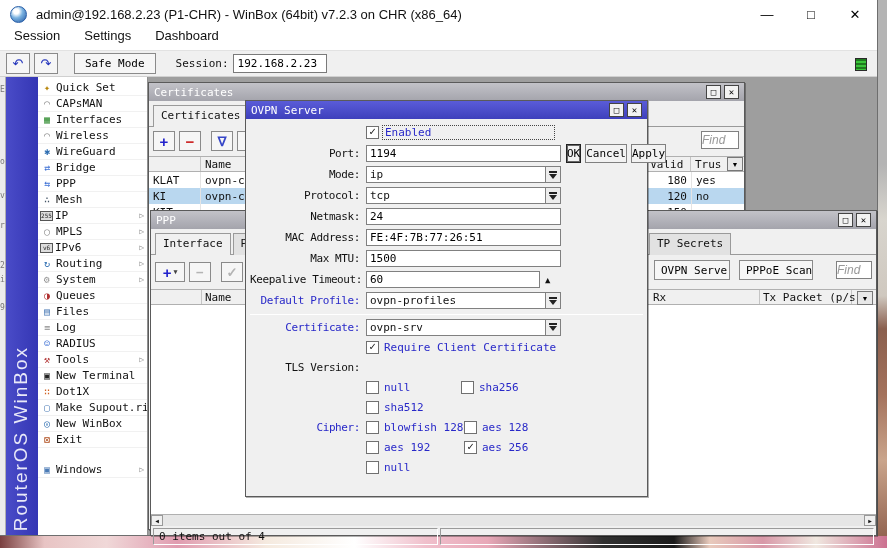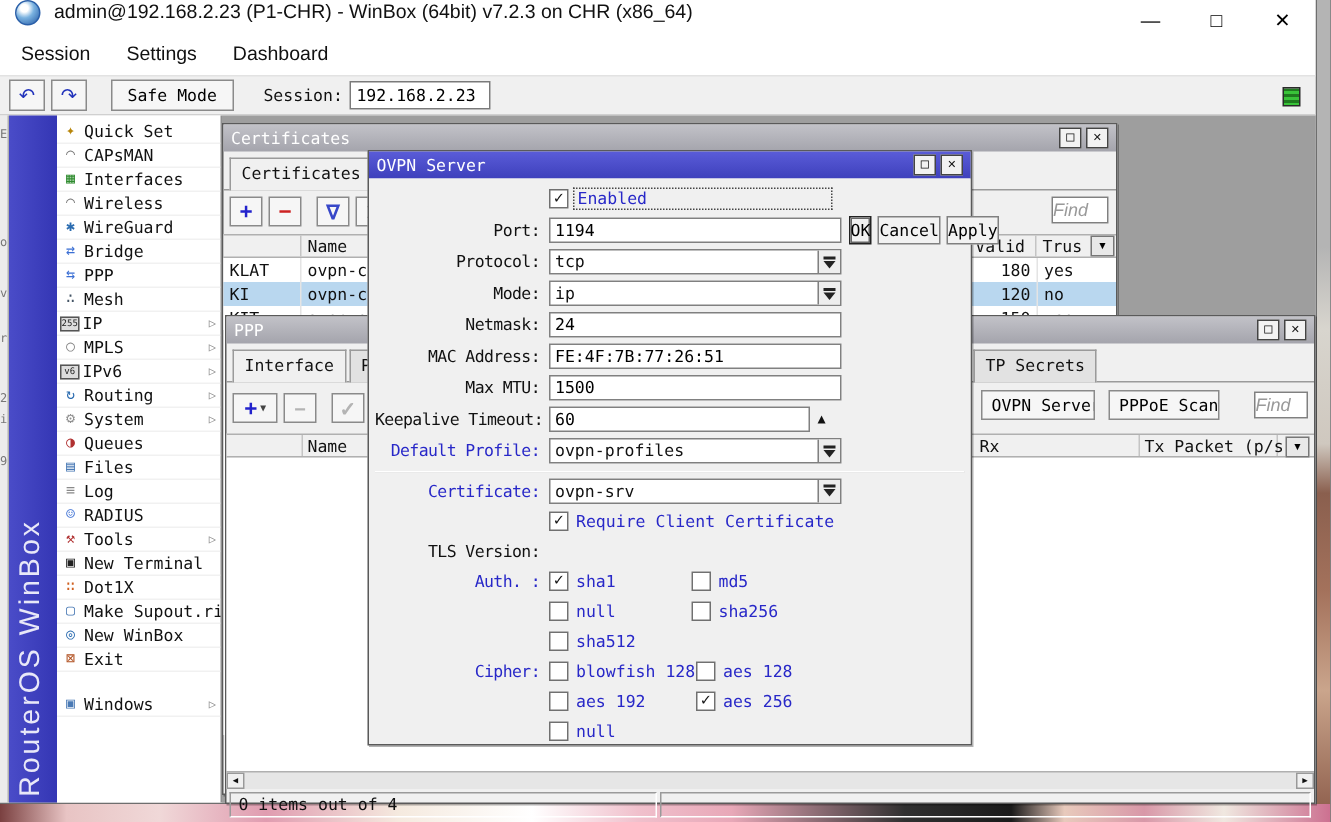--- a/index.html
+++ b/index.html
@@ -8,21 +8,21 @@
 
   
   .desktop-right { position:absolute; right:0; top:0; width:10px; height:548px;
     background:linear-gradient(180deg,#b4b4b4 0%,#b4b4b4 30%,#d8d5ce 40%,#cfc8bf 54%,#8a5f4e 60%,#a4725c 72%,#caa58c 84%,#8a5a48 100%); }
   .desktop-bottom { position:absolute; left:0; bottom:0; width:887px; height:12px;
     background:linear-gradient(90deg,#7a4040 0%,#e8c4c4 5%,#f0d8d8 12%,#e09cb0 20%,#f5eadf 30%,#ffffff 40%,#f0c0cc 48%,#e8a8b8 55%,#303030 68%,#1a1a1a 76%,#e8cabc 80%,#d898a8 86%,#f0e8e0 92%,#cc7090 100%); }
 
   
   .main-window { position:absolute; left:0; top:0; width:878px; height:536px; background:#f0f0f0;
     border-right:1px solid #6e6e6e; border-bottom:1px solid #6e6e6e; }
-  .titlebar { height:28px; background:#fff; display:flex; padding-left:10px;
+  .titlebar { height:28px; background:#fff; display:flex; align-items:center; padding-left:10px;
     font-family:"Liberation Sans", sans-serif; font-size:13px; }
   .logo { width:17px; height:17px; border-radius:50%; margin-right:9px; flex:none;
     background:radial-gradient(circle at 35% 30%, #ffffff 18%, #7ab2e0 45%, #2a5fa8 95%);
     border:1px solid #2a5fa8; }
   .title-text { flex:1; white-space:nowrap; overflow:hidden; }
   .winctl { width:44px; height:26px; display:flex; align-items:center; justify-content:center;
     font-size:13px; background:transparent; border:none; }
   .menubar { height:22px; background:#fff; display:flex; gap:24px; padding-left:14px; align-items:flex-start;
     font-family:"Liberation Sans", sans-serif; font-size:13px; }
   .menu-item { cursor:default; }
@@ -415,38 +415,38 @@
       <div class="drow">
         <div class="dlabel"></div>
         <span class="cb" data-checked="true"></span>
         <span class="focusbox blue">Enabled</span>
       </div>
       <div class="drow">
         <div class="dlabel">Port:</div>
         <input class="dinput" value="1194" style="">
       </div>
       <div class="drow">
+        <div class="dlabel">Mode:</div>
+        <div class="combo">
+            <span>ip</span>
+            <span class="ddbtn">
+              <i class="dd"></i>
+            </span>
+          </div>
+      </div>
+      <div class="drow">
         <div class="dlabel">Protocol:</div>
         <div class="combo">
             <span>tcp</span>
             <span class="ddbtn">
               <i class="dd"></i>
             </span>
           </div>
       </div>
       <div class="drow">
-        <div class="dlabel">Mode:</div>
-        <div class="combo">
-            <span>ip</span>
-            <span class="ddbtn">
-              <i class="dd"></i>
-            </span>
-          </div>
-      </div>
-      <div class="drow">
         <div class="dlabel">Netmask:</div>
         <input class="dinput" value="24" style="">
       </div>
       <div class="drow">
         <div class="dlabel">MAC Address:</div>
         <input class="dinput" value="FE:4F:7B:77:26:51" style="">
       </div>
       <div class="drow">
         <div class="dlabel">Max MTU:</div>
         <input class="dinput" value="1500" style="">
@@ -477,31 +477,20 @@
       </div>
       <div class="drow compact">
         <div class="dlabel"></div>
         <span class="cb" data-checked="true"></span>
         <span class="cblabel blue">Require Client Certificate</span>
       </div>
       <div class="drow compact">
         <div class="dlabel">TLS Version:</div>
       </div>
       <div class="drow compact">
-        <div class="dlabel blue">Auth. :</div>
-        <span class="opt">
-            <span class="cb" data-checked="true"></span>
-            <span class="cblabel blue">sha1</span>
-          </span>
-        <span class="opt grow">
-            <span class="cb" data-checked="false"></span>
-            <span class="cblabel blue">md5</span>
-          </span>
-      </div>
-      <div class="drow compact">
         <div class="dlabel"></div>
         <span class="opt">
             <span class="cb" data-checked="false"></span>
             <span class="cblabel blue">null</span>
           </span>
         <span class="opt grow">
             <span class="cb" data-checked="false"></span>
             <span class="cblabel blue">sha256</span>
           </span>
       </div>

